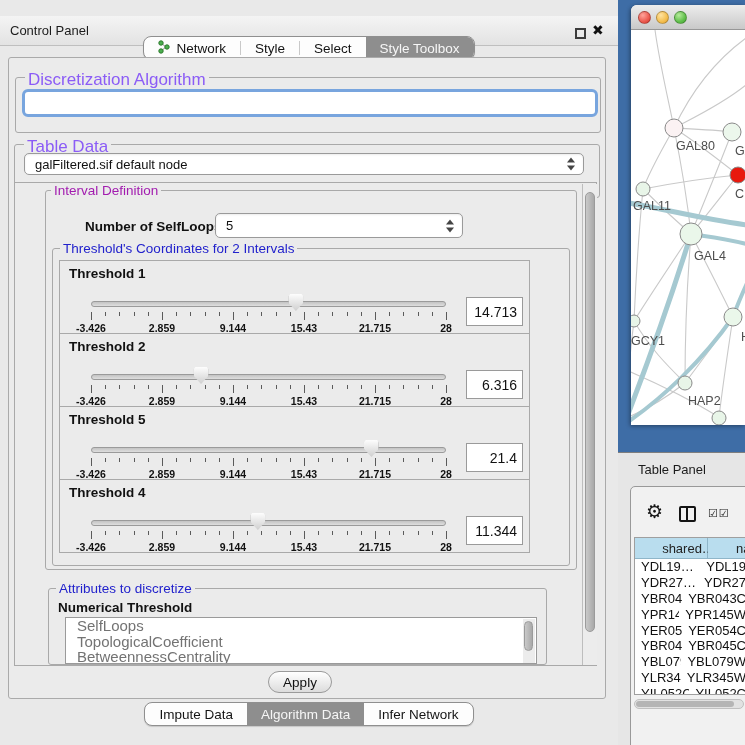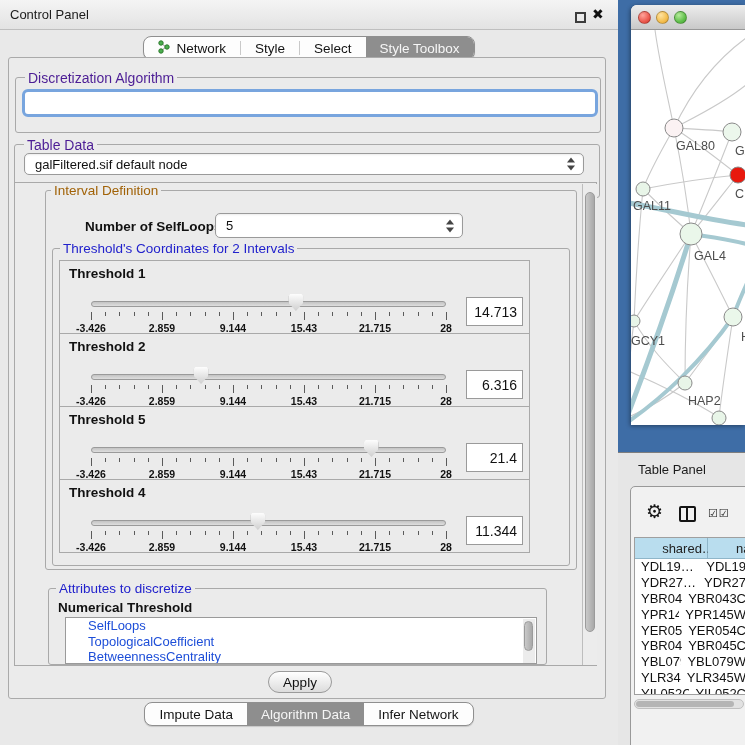--- a/index.html
+++ b/index.html
@@ -2,40 +2,40 @@
 <html><head>
 <meta charset="utf-8">
 <style>
   * { margin:0; padding:0; box-sizing:border-box; }
   html,body { width:745px; height:745px; overflow:hidden; }
   body { font-family:"Liberation Sans","DejaVu Sans",sans-serif; background:#e9e9e9; position:relative; }
   .abs { position:absolute; }
 
   
   #left-panel { position:absolute; left:0; top:0; width:618px; height:745px; background:#e9e9e9; }
-  #titlebar { position:absolute; left:0; top:0; width:731px; height:30px;
+  #titlebar { position:absolute; left:0; top:16px; width:731px; height:30px;
       background:linear-gradient(#f4f4f4,#e3e3e3); border-bottom:1px solid #bfbfbf; }
   #panel-title { position:absolute; left:10px; top:7px; font-size:13px; color:#1c1c1c; }
   #float-btn { position:absolute; left:575px; top:12px; width:11px; height:11px; border:2px solid #3c3c3c; background:transparent; }
   #close-btn { position:absolute; left:592px; top:6px; font-size:14px; font-weight:bold; color:#111; }
 
   .seg-control { display:inline-flex; align-items:stretch; height:24px; background:#fdfdfd;
       border:1px solid #8f8f8f; border-radius:8px; overflow:hidden; box-shadow:0 1px 1px rgba(0,0,0,.15); }
   .seg { display:flex; align-items:center; gap:6px; padding:0 14px; font-size:13.5px; color:#141414; white-space:nowrap; }
   .seg.selected { background:#8e8e8e; color:#f6f6f6; }
   .seg-sep { width:1px; background:#c9c9c9; margin:4px 0; }
   #top-tabs-row { position:absolute; left:0; top:36px; width:618px; display:flex; justify-content:center; }
   #bottom-tabs-row { position:absolute; left:0; top:702px; width:618px; display:flex; justify-content:center; }
 
   #content { position:absolute; left:8px; top:57px; width:598px; height:642px;
       border:1px solid #aaaaaa; border-radius:3px; background:#ebebeb; }
 
   .groupbox { position:absolute; border:1px solid #a9a9a9; border-radius:3px; }
-  .group-label { position:absolute; background:#ebebeb; padding:0 3px; font-size:14px; color:#4c1d95; white-space:nowrap; }
-  .group-label.green { color:#a16207; font-size:13.5px; }
+  .group-label { position:absolute; background:#ebebeb; padding:0 3px; font-size:17px; color:#8b5cf6; white-space:nowrap; }
+  .group-label.green { color:#a21caf; font-size:13.5px; }
   .group-label.blue  { color:#2222cc; font-size:13.5px; }
 
   .combo { position:absolute; background:#ffffff; border:1px solid #9a9a9a; border-radius:5px;
       display:flex; align-items:center; font-size:13px; color:#111; padding-left:10px;
       box-shadow:inset 0 1px 2px rgba(0,0,0,.08); }
   .spinner { position:absolute; right:8px; top:50%; transform:translateY(-50%); display:flex; flex-direction:column; gap:3px; }
   .spinner i { display:block; width:0; height:0; border-left:4px solid transparent; border-right:4px solid transparent; }
   .spinner .up { border-bottom:5px solid #444; }
   .spinner .dn { border-top:5px solid #444; }
 
@@ -73,21 +73,21 @@
   .tick.major { height:8px; }
   .tick-labels { position:absolute; left:0; top:61px; width:355px; height:12px; }
   .tick-lab { position:absolute; transform:translateX(-50%); font-size:10.5px; font-weight:bold; color:#111; white-space:nowrap; }
   .thr-value { position:absolute; right:6px; top:36px; width:57px; height:29px; background:#fff;
       border:1px solid #9a9a9a; font-family:"Liberation Sans",sans-serif; font-size:14px; color:#111;
       text-align:right; padding-right:5px; }
 
   
   #attr-list { position:absolute; left:65px; top:617px; width:472px; height:47px; background:#fff;
       border:1px solid #9a9a9a; overflow:hidden; }
-  .attr-item { font-size:13px; line-height:15.5px; padding-left:22px; color:#1d4ed8; white-space:nowrap; }
+  .attr-item { font-size:15px; line-height:15.5px; padding-left:11px; color:#737373; white-space:nowrap; }
   #attr-scroll { position:absolute; right:1px; top:1px; width:12px; height:44px; background:#ececec; }
   #attr-scroll .thumb { position:absolute; left:1px; top:2px; width:9px; height:30px; border-radius:5px;
       background:linear-gradient(90deg,#c9c9c9,#a9a9a9); border:1px solid #9b9b9b; }
 
   #apply-btn { position:absolute; left:268px; top:671px; width:64px; height:22px; border-radius:11px;
       background:linear-gradient(#ffffff,#dcdcdc); border:1px solid #9a9a9a; font-size:13.5px; color:#111;
       display:flex; align-items:center; justify-content:center; }
 
   
   #right-panel { position:absolute; left:618px; top:0; width:127px; height:745px; background:#3e6da6; }

